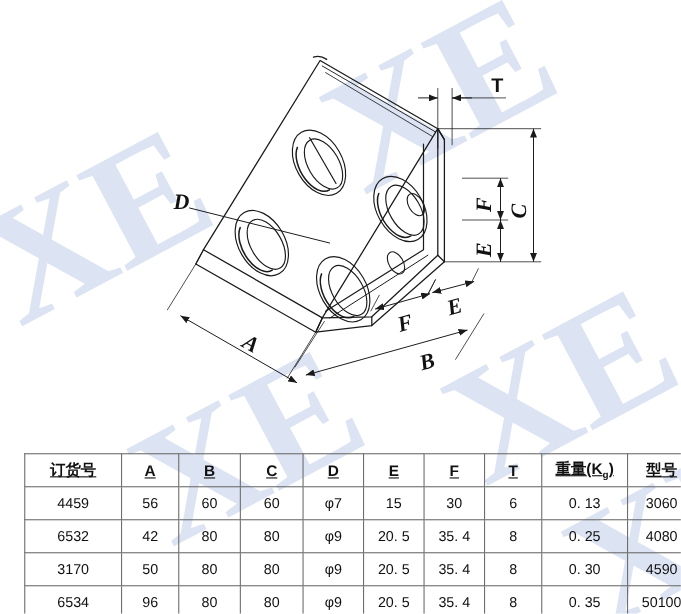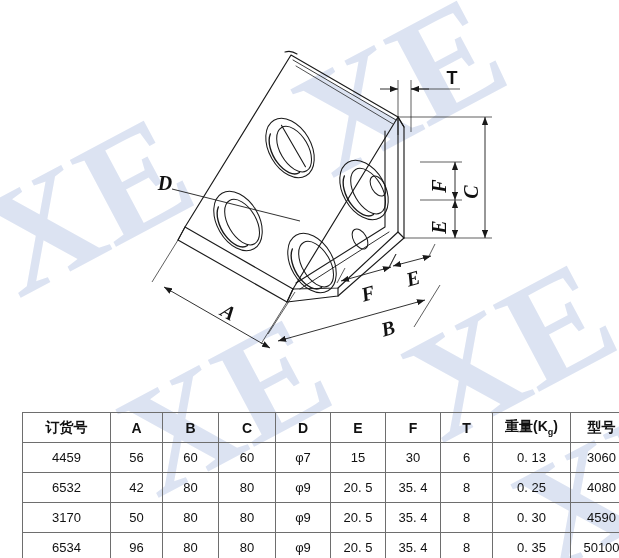--- a/index.html
+++ b/index.html
@@ -83,20 +83,21 @@
     vertical-align: middle;
     font-family: "Liberation Sans", sans-serif;
     font-size: 13px;
     color: #111111;
     padding: 0;
     background: transparent;
   }
   table.spec th {
     font-weight: bold;
     font-size: 14px;
+    text-decoration: underline;
   }
   table.spec td {
     font-weight: normal;
   }
   table.spec tr:first-child th:first-child,
   table.spec tr td:first-child { }
   .col-order   { width: 88px; }
   .col-a       { width: 52px; }
   .col-b       { width: 56px; }
   .col-c       { width: 57px; }

